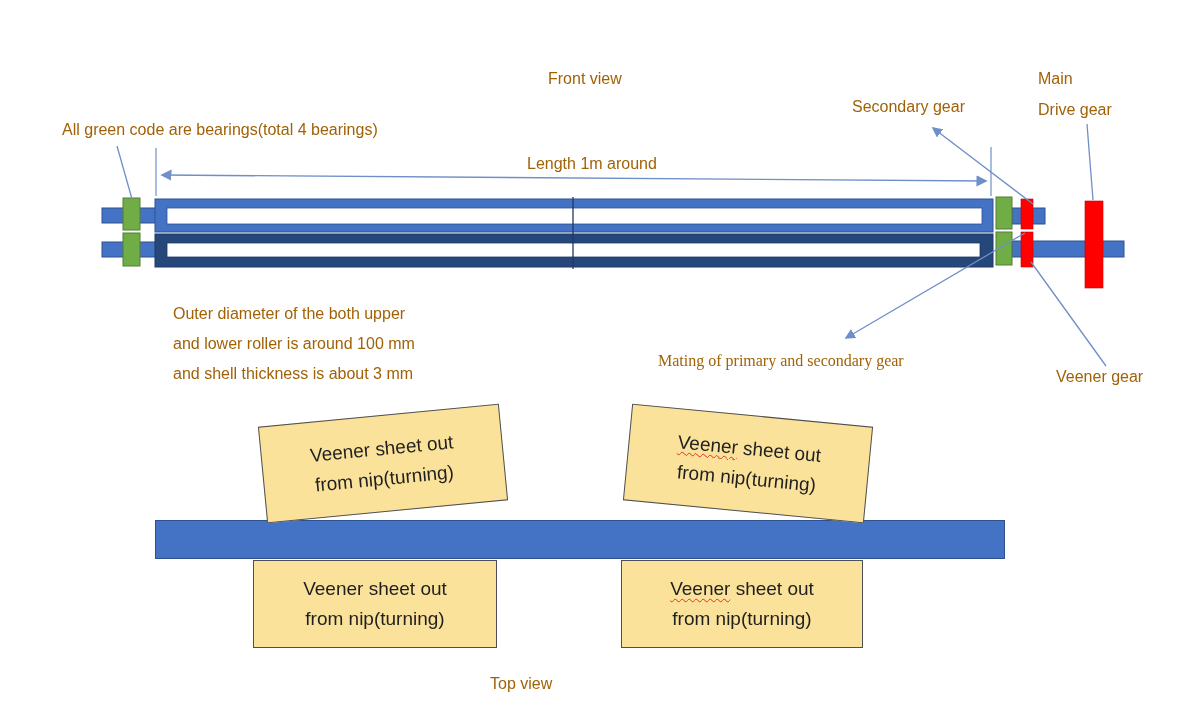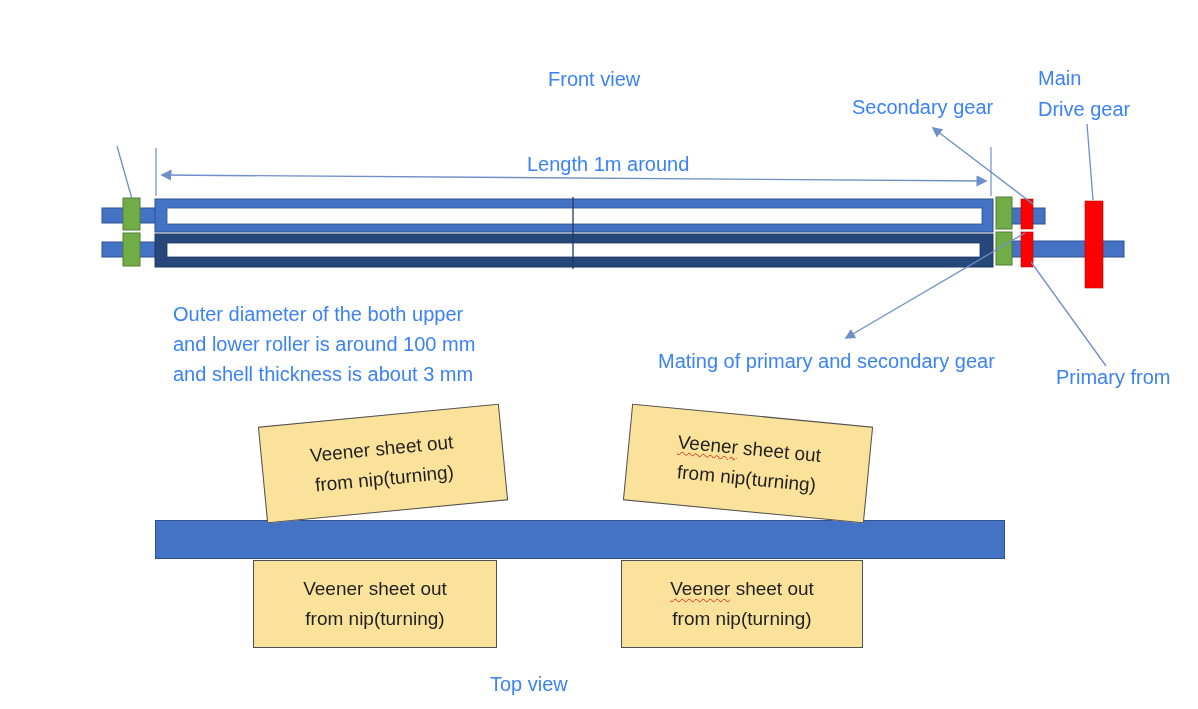--- a/index.html
+++ b/index.html
@@ -1,20 +1,20 @@
 <!DOCTYPE html>
 <html><head>
 <meta charset="utf-8">
 <style>
   html,body{margin:0;padding:0;background:#ffffff;}
   #stage{
     position:relative;width:1198px;height:709px;background:#ffffff;overflow:hidden;
     font-family:"Liberation Sans", sans-serif;color:#1f1f1f;
   }
-  .label{position:absolute;font-size:20px;line-height:26px;color:#3b82f6;white-space:nowrap;}
+  .label{position:absolute;font-size:16px;line-height:26px;color:#a16207;white-space:nowrap;}
   .preline{white-space:pre-line;}
   svg.layer{position:absolute;left:0;top:0;z-index:0;}
   .note-box{
     position:absolute;background:#FBE29B;border:1.6px solid #4d4f58;
     display:flex;align-items:center;justify-content:center;text-align:center;
     font-size:19px;line-height:30px;color:#1f1f1f;box-sizing:border-box;
   }
   .note-box.tilt-left{transform:rotate(-5.5deg);z-index:3;}
   .note-box.tilt-right{transform:rotate(5.5deg);z-index:3;}
   .note-box.flat{z-index:1;}
@@ -67,35 +67,36 @@
 
     <line x1="117" y1="146" x2="132" y2="199" stroke="#6F8FC9" stroke-width="1.3"></line>
     <line x1="1033" y1="204" x2="933" y2="128" stroke="#6F8FC9" stroke-width="1.3" marker-end="url(#mArrow)"></line>
     <line x1="1087" y1="124" x2="1093" y2="200" stroke="#6F8FC9" stroke-width="1.3"></line>
     <line x1="1025" y1="233" x2="846" y2="338" stroke="#6F8FC9" stroke-width="1.3" marker-end="url(#mArrow)"></line>
     <line x1="1031" y1="262" x2="1106" y2="366" stroke="#6F8FC9" stroke-width="1.3"></line>
   </svg>
 
   <div class="label" style="left:548px;top:66px;">Front view</div>
 
+  <div class="label" style="left:62px;top:117px;">All green code are bearings(total 4 bearings)</div>
 
   <div class="label" style="left:527px;top:151px;">Length 1m around</div>
 
   <div class="label preline" style="left:1038px;top:63px;line-height:31px;">Main
 Drive gear</div>
 
   <div class="label" style="left:852px;top:94px;">Secondary gear</div>
 
   <div class="label preline" style="left:173px;top:299px;line-height:30px;">Outer diameter of the both upper
 and lower roller is around 100 mm
 and shell thickness is about 3 mm</div>
 
-  <div class="label" style="left:658px;top:348px;">Mating of primary and secondary gear</div>
+  <div class="label" style="left:658px;top:348px;font-family:Liberation Serif, serif;">Mating of primary and secondary gear</div>
 
-  <div class="label" style="left:1056px;top:364px;">Primary from</div>
+  <div class="label" style="left:1056px;top:364px;">Veener gear</div>
 
   <div id="topview-bar"></div>
 
   <div class="note-box tilt-left" style="left:262px;top:415px;width:242px;height:97px;">
     <div>
       <span>Veener</span><span> sheet out</span><br>
       <span>from nip(turning)</span>
     </div>
   </div>
 

